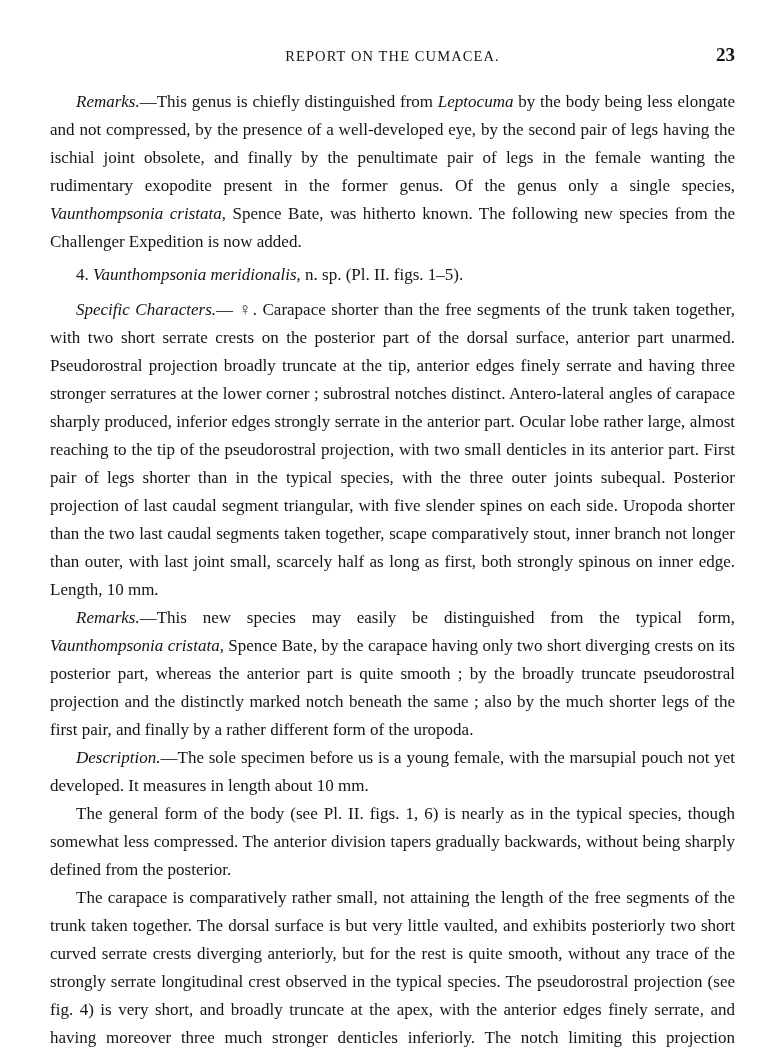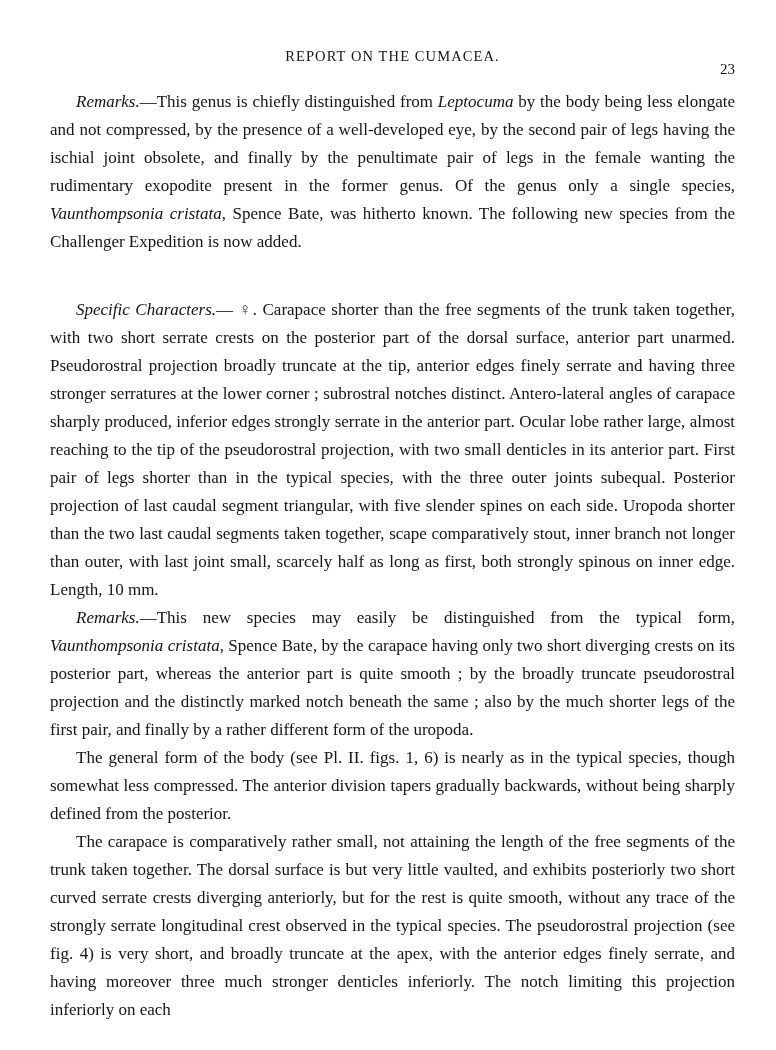--- a/index.html
+++ b/index.html
@@ -2,21 +2,21 @@
 <html><head>
 <meta charset="utf-8">
 <style>
   html, body { margin: 0; padding: 0; background: #ffffff; }
   body { width: 776px; height: 1050px; overflow: hidden; position: relative; color: #141414;
          font-family: "Liberation Serif", "DejaVu Serif", serif; }
   .page { position: absolute; left: 0; top: 0; width: 776px; height: 1050px; }
   .running-head { position: absolute; top: 44px; left: 50px; width: 685px; height: 26px; }
   .running-title { position: absolute; left: 0; right: 0; text-align: center; font-size: 14.5px;
                    letter-spacing: 1.1px; top: 4px; }
-  .page-number { position: absolute; right: 0; top: 17px; font-size: 15px; font-weight: normal; }
+  .page-number { position: absolute; right: 0; top: 0; font-size: 19px; font-weight: bold; }
   .body-text { position: absolute; left: 50px; width: 685px; font-size: 17px; line-height: 28px;
                text-align: justify; }
   .body-text p { margin: 0; text-indent: 26px; }
   .block1 { top: 88px; }
   .heading { position: absolute; top: 263px; left: 76px; font-size: 17px; line-height: 23px; }
   .block2 { top: 296px; }
   i { font-style: italic; }
 </style>
 </head>
 <body>
@@ -25,21 +25,23 @@
 
   <div class="running-head">
     <div class="running-title">REPORT ON THE CUMACEA.</div>
     <div class="page-number">23</div>
   </div>
 
   <div class="body-text block1">
     <p><i>Remarks.</i><span>—This genus is chiefly distinguished from </span><i>Leptocuma</i><span> by the body being less elongate and not compressed, by the presence of a well-developed eye, by the second pair of legs having the ischial joint obsolete, and finally by the penultimate pair of legs in the female wanting the rudimentary exopodite present in the former genus. Of the genus only a single species, </span><i>Vaunthompsonia cristata</i><span>, Spence Bate, was hitherto known. The following new species from the Challenger Expedition is now added.</span></p>
   </div>
 
+  <div class="heading"><span>4. </span><i>Vaunthompsonia meridionalis</i><span>, n. sp. (Pl. II. figs. 1–5).</span></div>
 
   <div class="body-text block2">
     <p><i>Specific Characters.</i><span>— ♀. </span><span>Carapace shorter than the free segments of the trunk taken together, with two short serrate crests on the posterior part of the dorsal surface, anterior part unarmed. Pseudorostral projection broadly truncate at the tip, anterior edges finely serrate and having three stronger serratures at the lower corner ; subrostral notches distinct. Antero-lateral angles of carapace sharply produced, inferior edges strongly serrate in the anterior part. Ocular lobe rather large, almost reaching to the tip of the pseudorostral projection, with two small denticles in its anterior part. First pair of legs shorter than in the typical species, with the three outer joints subequal. Posterior projection of last caudal segment triangular, with five slender spines on each side. Uropoda shorter than the two last caudal segments taken together, scape comparatively stout, inner branch not longer than outer, with last joint small, scarcely half as long as first, both strongly spinous on inner edge. Length, 10 mm.</span></p>
     <p><i>Remarks.</i><span>—This new species may easily be distinguished from the typical form, </span><i>Vaunthompsonia cristata</i><span>, Spence Bate, by the carapace having only two short diverging crests on its posterior part, whereas the anterior part is quite smooth ; by the broadly truncate pseudorostral projection and the distinctly marked notch beneath the same ; also by the much shorter legs of the first pair, and finally by a rather different form of the uropoda.</span></p>
+    <p><i>Description.</i><span>—The sole specimen before us is a young female, with the marsupial pouch not yet developed. It measures in length about 10 mm.</span></p>
     <p>The general form of the body (see Pl. II. figs. 1, 6) is nearly as in the typical species, though somewhat less compressed. The anterior division tapers gradually backwards, without being sharply defined from the posterior.</p>
     <p>The carapace is comparatively rather small, not attaining the length of the free segments of the trunk taken together. The dorsal surface is but very little vaulted, and exhibits posteriorly two short curved serrate crests diverging anteriorly, but for the rest is quite smooth, without any trace of the strongly serrate longitudinal crest observed in the typical species. The pseudorostral projection (see fig. 4) is very short, and broadly truncate at the apex, with the anterior edges finely serrate, and having moreover three much stronger denticles inferiorly. The notch limiting this projection inferiorly on each</p>
   </div>
 
 </div>
 
 </body></html>

